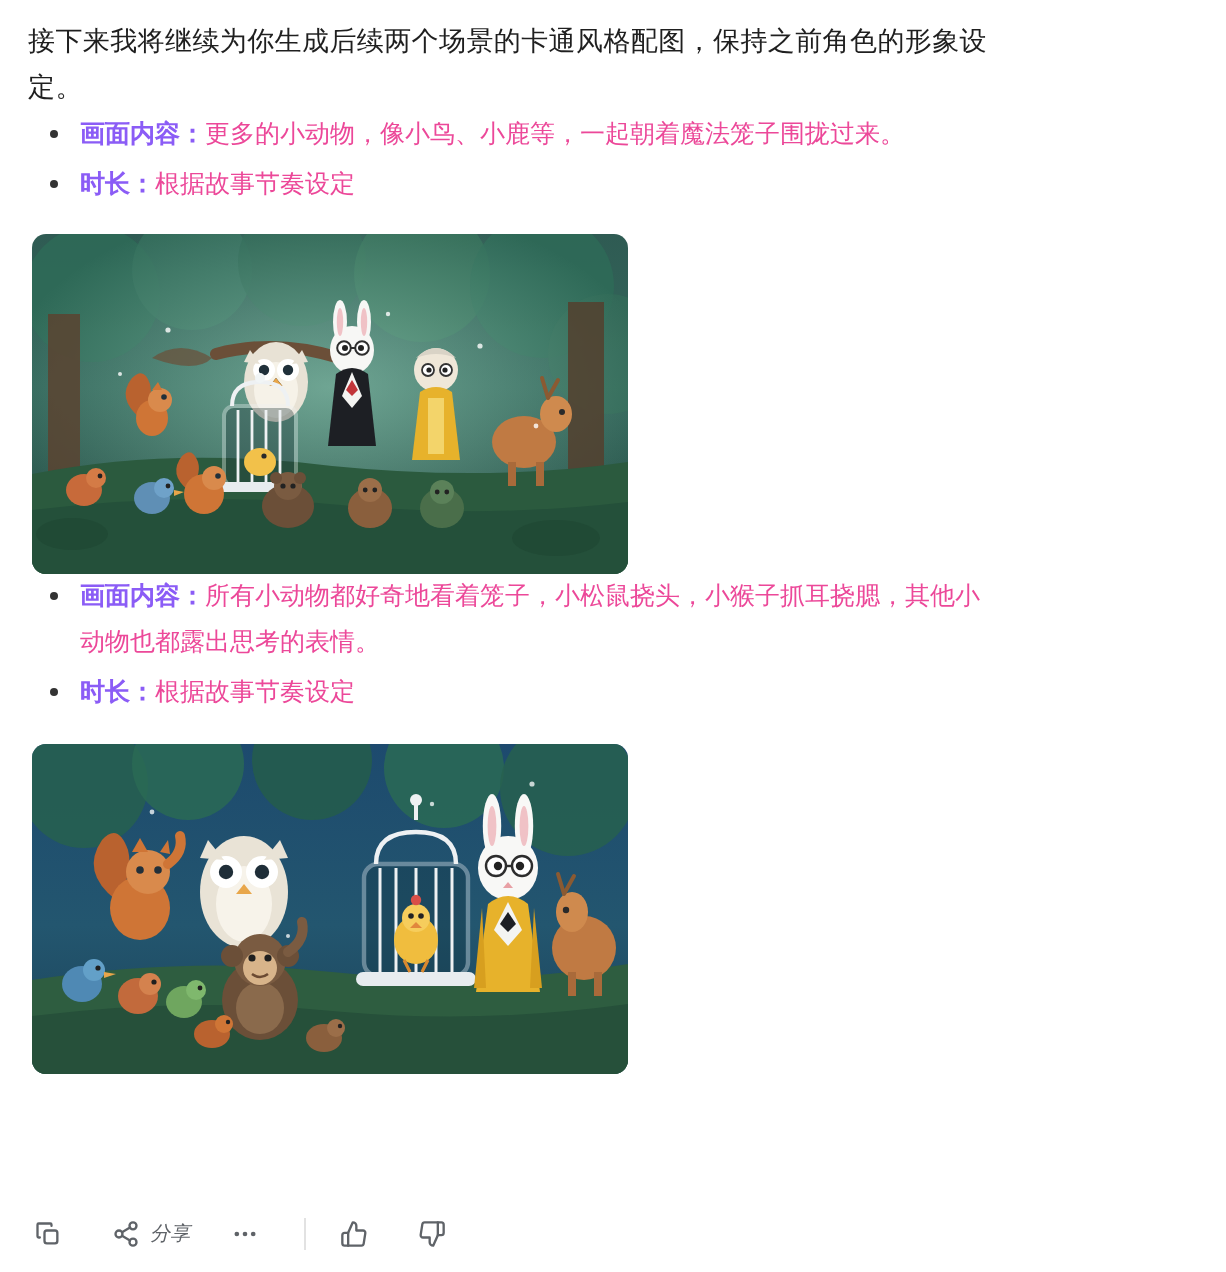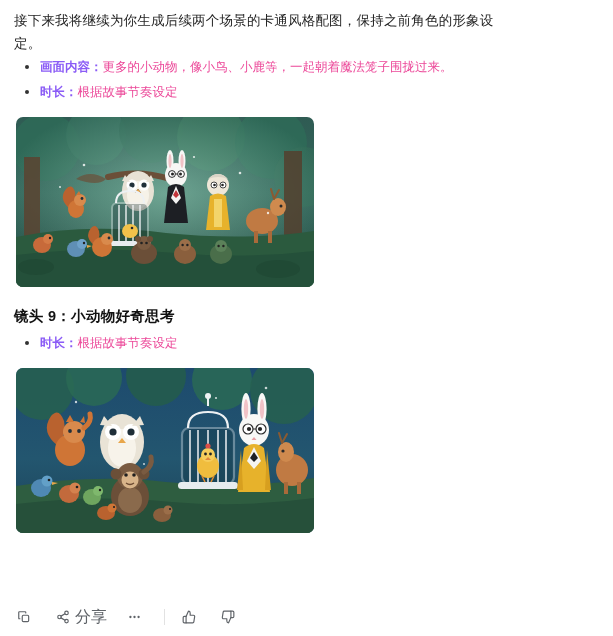--- a/index.html
+++ b/index.html
@@ -78,24 +78,25 @@
     display: flex;
     align-items: center;
     gap: 14px;
     height: 26px;
   }
   .tb-btn {
     display: flex;
     align-items: center;
     gap: 5px;
     color: #5f6368;
-    font-size: 16px;
+    font-size: 10px;
     cursor: pointer;
     padding: 2px 3px;
     border-radius: 4px;
+    font-style: italic;
   }
   .tb-btn svg { display:block; }
   .tb-sep { width: 1px; height: 16px; background: #e2e2e2; }
 </style>
 </head>
 <body>
 
 <div class="page">
 
   <div class="intro">接下来我将继续为你生成后续两个场景的卡通风格配图，保持之前角色的形象设定。</div>
@@ -257,22 +258,24 @@
       <g fill="#ffffff" opacity="0.8">
         <circle cx="68" cy="48" r="1.3"></circle>
           <circle cx="178" cy="40" r="1.1"></circle>
         <circle cx="224" cy="56" r="1.3"></circle>
           <circle cx="44" cy="70" r="1"></circle>
         <circle cx="252" cy="96" r="1.2"></circle>
       </g>
     </svg>
   </div>
 
-  <div class="scene-title">镜头 9：小动物好奇思考</div>
   <ul class="bullets">
+    <li>
+      <span class="b-label">画面内容：</span><span class="b-text">所有小动物都好奇地看着笼子，小松鼠挠头，小猴子抓耳挠腮，其他小动物也都露出思考的表情。</span>
+    </li>
     <li>
       <span class="b-label">时长：</span><span class="b-text">根据故事节奏设定</span>
     </li>
   </ul>
 
   <div class="illus two">
     <svg viewBox="0 0 298 165" preserveAspectRatio="none" aria-hidden="true">
       <defs>
         <linearGradient id="sky9" x1="0" y1="0" x2="0" y2="1">
           <stop offset="0%" stop-color="#1d4a6e"></stop>

